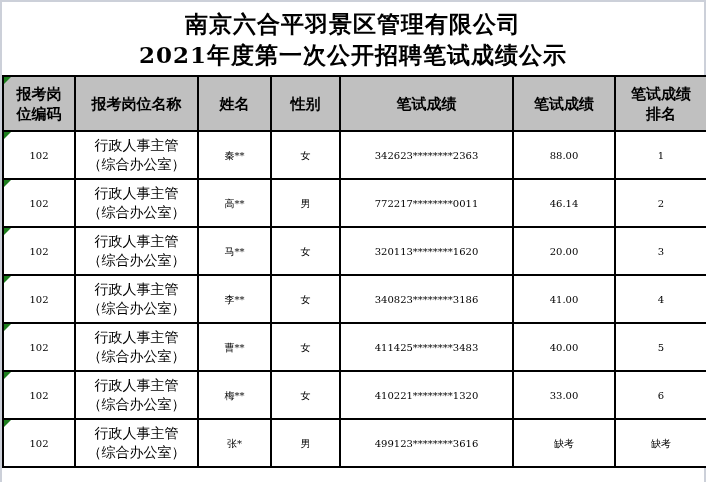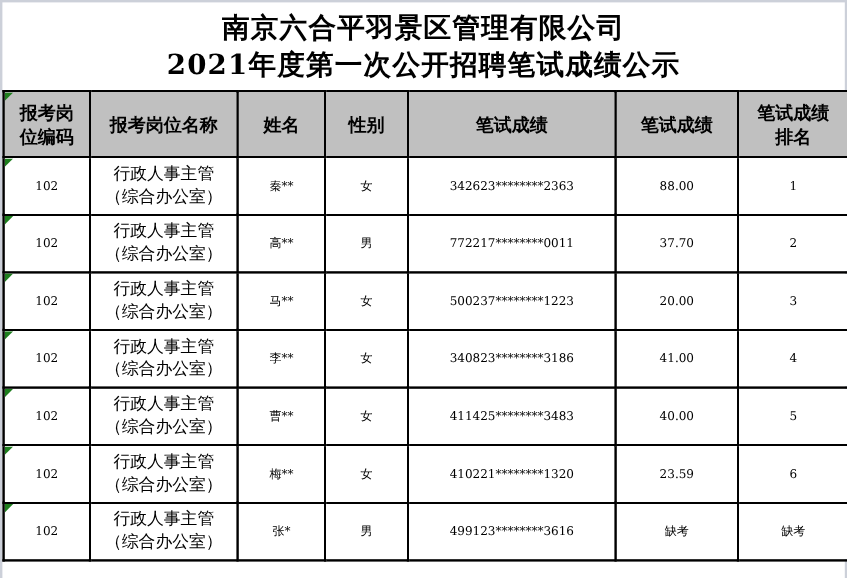--- a/index.html
+++ b/index.html
@@ -97,30 +97,30 @@
           <td class="col-5"><span>88.00</span></td>
           <td class="col-6"><span>1</span></td>
         </tr>
         <tr>
           <td class="col-0"><span class="err-tri"></span><span>102</span></td>
           <td class="col-1"><span>行政人事主管
 （综合办公室）</span></td>
           <td class="col-2"><span>高**</span></td>
           <td class="col-3"><span>男</span></td>
           <td class="col-4"><span>772217********0011</span></td>
-          <td class="col-5"><span>37.70</span></td>
+          <td class="col-5"><span>46.14</span></td>
           <td class="col-6"><span>2</span></td>
         </tr>
         <tr>
           <td class="col-0"><span class="err-tri"></span><span>102</span></td>
           <td class="col-1"><span>行政人事主管
 （综合办公室）</span></td>
           <td class="col-2"><span>马**</span></td>
           <td class="col-3"><span>女</span></td>
-          <td class="col-4"><span>500237********1223</span></td>
+          <td class="col-4"><span>320113********1620</span></td>
           <td class="col-5"><span>20.00</span></td>
           <td class="col-6"><span>3</span></td>
         </tr>
         <tr>
           <td class="col-0"><span class="err-tri"></span><span>102</span></td>
           <td class="col-1"><span>行政人事主管
 （综合办公室）</span></td>
           <td class="col-2"><span>李**</span></td>
           <td class="col-3"><span>女</span></td>
           <td class="col-4"><span>340823********3186</span></td>
@@ -137,21 +137,21 @@
           <td class="col-5"><span>40.00</span></td>
           <td class="col-6"><span>5</span></td>
         </tr>
         <tr>
           <td class="col-0"><span class="err-tri"></span><span>102</span></td>
           <td class="col-1"><span>行政人事主管
 （综合办公室）</span></td>
           <td class="col-2"><span>梅**</span></td>
           <td class="col-3"><span>女</span></td>
           <td class="col-4"><span>410221********1320</span></td>
-          <td class="col-5"><span>23.59</span></td>
+          <td class="col-5"><span>33.00</span></td>
           <td class="col-6"><span>6</span></td>
         </tr>
         <tr>
           <td class="col-0"><span class="err-tri"></span><span>102</span></td>
           <td class="col-1"><span>行政人事主管
 （综合办公室）</span></td>
           <td class="col-2"><span>张*</span></td>
           <td class="col-3"><span>男</span></td>
           <td class="col-4"><span>499123********3616</span></td>
           <td class="col-5"><span>缺考</span></td>

